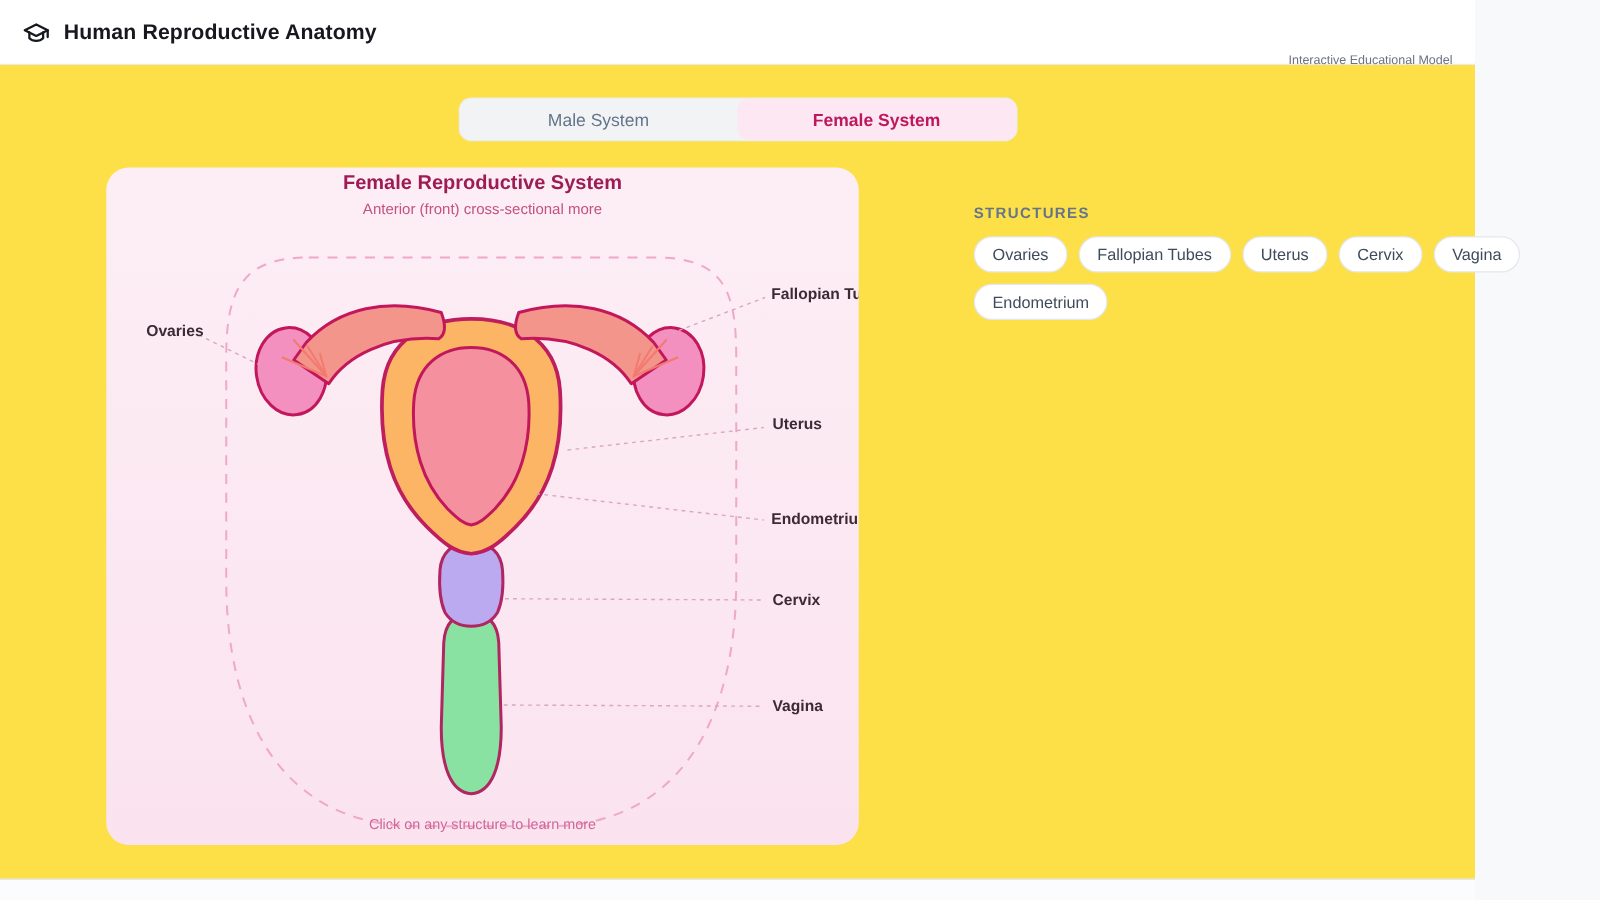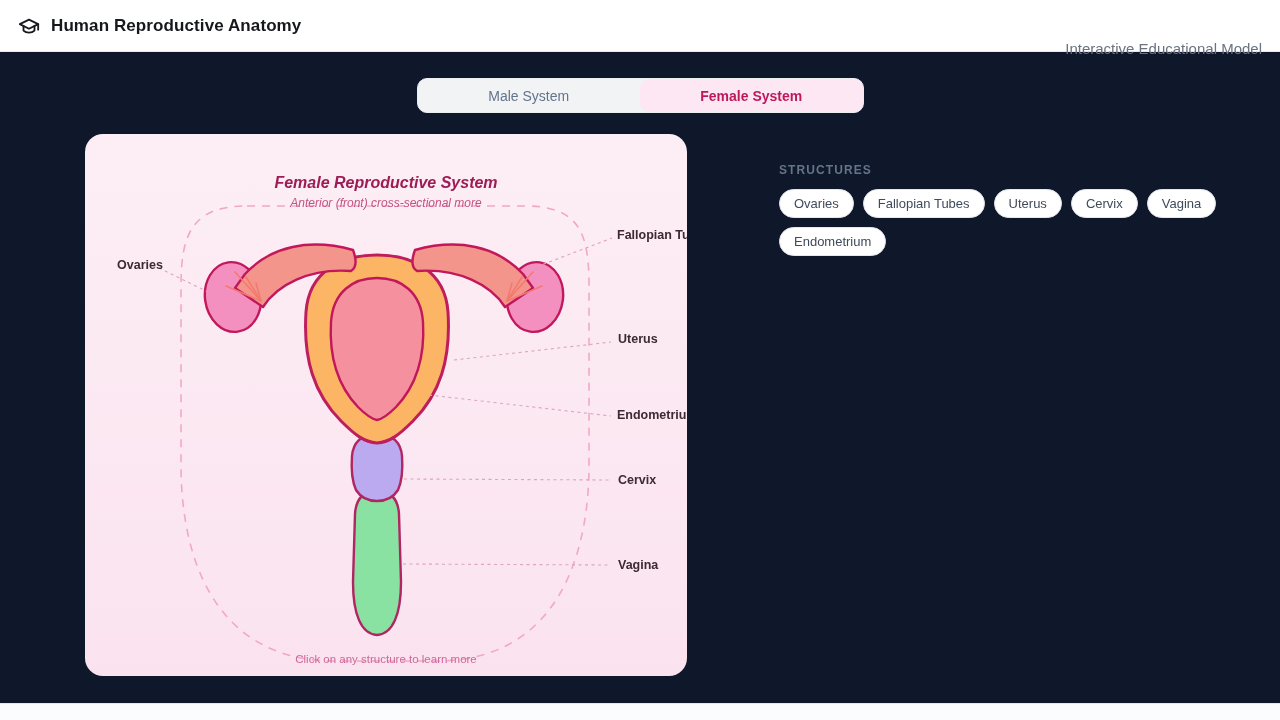--- a/index.html
+++ b/index.html
@@ -3,30 +3,30 @@
 <meta charset="utf-8">
 <style>
   * { box-sizing: border-box; margin: 0; padding: 0; }
   html, body { width: 1280px; height: 720px; }
   body {
     font-family: "Liberation Sans", "DejaVu Sans", sans-serif;
     background: #f7f9fb;
     color: #1f2937;
     overflow: hidden;
   }
-  .page { position: relative; width: 1280px; height: 720px; background: #0f172a; }
+  .page { position: relative; width: 1180px; height: 720px; background: #fde047; }
 
   
   .header {
     height: 52px; background: #ffffff; border-bottom: 1px solid #e8eaec;
     display: flex; align-items: center; padding: 0 18px;
   }
   .header .cap-icon { width: 22px; height: 22px; color: #16181d; display: inline-flex; }
   .header .app-title { margin-left: 11px; font-size: 17px; font-weight: 700; color: #16181d; letter-spacing: .1px; }
-  .header .tagline { margin-left: auto; font-size: 15px; color: #6b7280; margin-top: 45px; }
+  .header .tagline { margin-left: auto; font-size: 10px; color: #6b7280; margin-top: 45px; }
 
   
   .tabs-row { display: flex; justify-content: center; margin-top: 26px; }
   .tabs {
     width: 447px; height: 35px; background: #f1f3f5; border: 1px solid #ecedf0;
     border-radius: 10px; display: flex; overflow: hidden;
   }
   .tab {
     flex: 1; height: 100%; display: flex; align-items: center; justify-content: center;
     font-size: 14px; color: #64748b; background: transparent; border: none; cursor: pointer;
@@ -36,21 +36,21 @@
 
   
   .main { display: flex; margin-top: 21px; padding-left: 85px; gap: 92px; align-items: flex-start; }
 
   
   .diagram-card {
     position: relative; width: 602px; height: 542px;
     background: linear-gradient(180deg, #fdeef5 0%, #fae3ef 100%);
     border-radius: 18px; overflow: hidden; flex: none;
   }
-  .diagram-head { position: absolute; top: 40px; left: 0; right: 0; text-align: center; z-index: 2; font-style: italic; }
+  .diagram-head { position: absolute; top: 4px; left: 0; right: 0; text-align: center; z-index: 2; }
   .diagram-title { font-size: 16px; font-weight: 700; color: #9d1c55; }
   .diagram-subtitle { margin-top: 4px; font-size: 12px; color: #c2527f; }
   .diagram-svg { position: absolute; inset: 0; }
 
   .struct { cursor: pointer; }
   .lbl { font-size: 12.5px; font-weight: 600; fill: #3c2a34; }
   .hint-text { font-size: 11.5px; font-weight: 500; fill: #d0669a; }
   .leader { stroke: #d9a6bc; stroke-width: 1.1; stroke-dasharray: 3 3.5; fill: none; }
 
   

